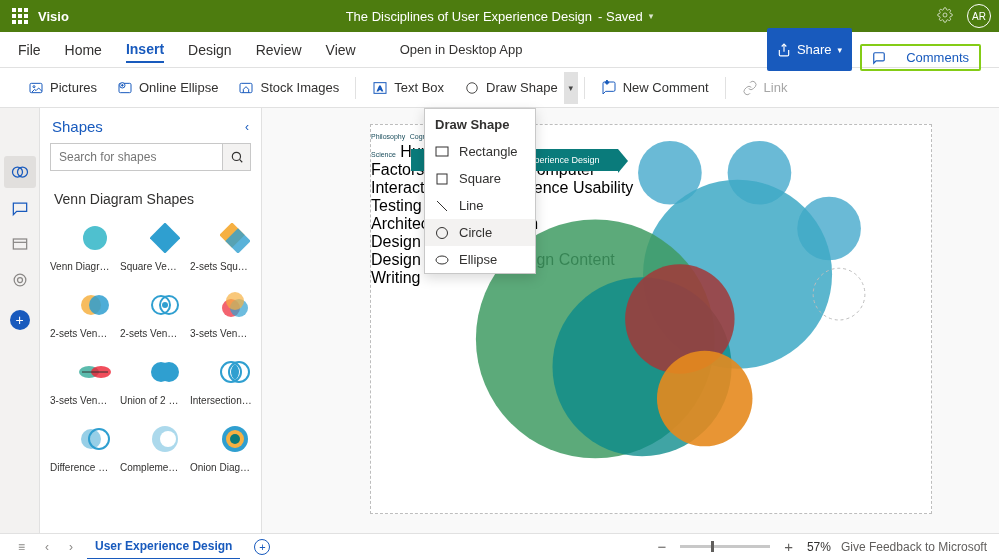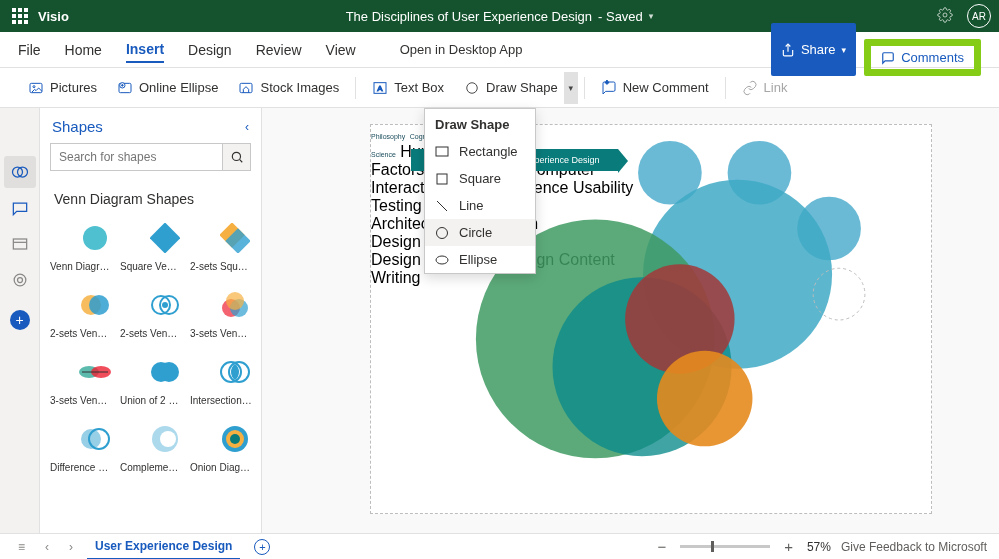--- a/index.html
+++ b/index.html
@@ -1,36 +1,36 @@
 <!DOCTYPE html>
 <html><head>
 <meta charset="utf-8">
 <style>
   * { box-sizing: border-box; margin: 0; padding: 0; font-family: "Segoe UI", -apple-system, sans-serif; }
   html, body { width: 999px; height: 559px; overflow: hidden; background: #fff; }
 
   
-  .titlebar { height: 32px; background: #14532d; color: #fff; display: flex; align-items: center; padding: 12px 8px; font-size: 13px; }
+  .titlebar { height: 32px; background: #4d7c0f; color: #fff; display: flex; align-items: center; padding: 12px 8px; font-size: 13px; }
   .waffle { width: 16px; height: 16px; margin: 0 10px 0 4px; display: grid; grid-template-columns: repeat(3,4px); grid-template-rows: repeat(3,4px); gap: 2px; }
   .waffle span { background: #fff; }
   .app-name { font-weight: 600; }
   .doc-title { position: absolute; left: 50%; transform: translateX(-50%); display: flex; align-items: center; gap: 6px; }
   .title-chevron { font-size: 9px; opacity: .8; }
   .title-right { margin-left: auto; display: flex; align-items: center; gap: 14px; }
   .gear-icon svg { width: 16px; height: 16px; stroke: #fff; fill: none; }
   .avatar { width: 24px; height: 24px; border: 1px solid #fff; border-radius: 50%; display: flex; align-items: center; justify-content: center; font-size: 10px; }
 
   
   .ribbon-tabs { height: 36px; border-bottom: 1px solid #e1e1e1; display: flex; align-items: center; padding: 0 18px; gap: 24px; font-size: 14px; color: #323130; }
   .ribbon-tab { cursor: pointer; padding: 4px 0; }
   .ribbon-tab.active { color: #185abd; font-weight: 600; border-bottom: 2px solid #185abd; }
   .open-desktop { margin-left: 20px; font-size: 13px; color: #323130; }
   .ribbon-right { margin-left: auto; display: flex; gap: 8px; }
   .share-btn { background: #185abd; color: #fff; padding: 4px 10px; font-size: 13px; display: flex; align-items: center; gap: 6px; border-radius: 2px; }
-  .comments-btn { border: 7px solid #84cc16; padding: 4px 10px; font-size: 13px; color: #185abd; display: flex; align-items: center; gap: 6px; border-radius: 2px; margin-top: 16px; }
+  .comments-btn { border: 2px solid #84cc16; padding: 4px 10px; font-size: 13px; color: #185abd; display: flex; align-items: center; gap: 20px; border-radius: 2px; margin-top: 16px; }
 
   
   .commands { height: 40px; border-bottom: 1px solid #e1e1e1; display: flex; align-items: center; padding: 0 18px; font-size: 13px; color: #323130; position: relative; }
   .cmd-item { display: flex; align-items: center; gap: 6px; padding: 0 10px; }
   .cmd-sep { width: 1px; height: 22px; background: #e1e1e1; margin: 0 6px; }
   .cmd-icon { width: 16px; height: 16px; display: inline-flex; align-items: center; justify-content: center; }
   .draw-shape-cmd { display: flex; align-items: center; gap: 6px; padding: 0 6px 0 10px; }
   .draw-shape-split { width: 14px; height: 32px; display: flex; align-items: center; justify-content: center; background: #e1e1e1; }
   .link-disabled { color: #a6a6a6; }
 

